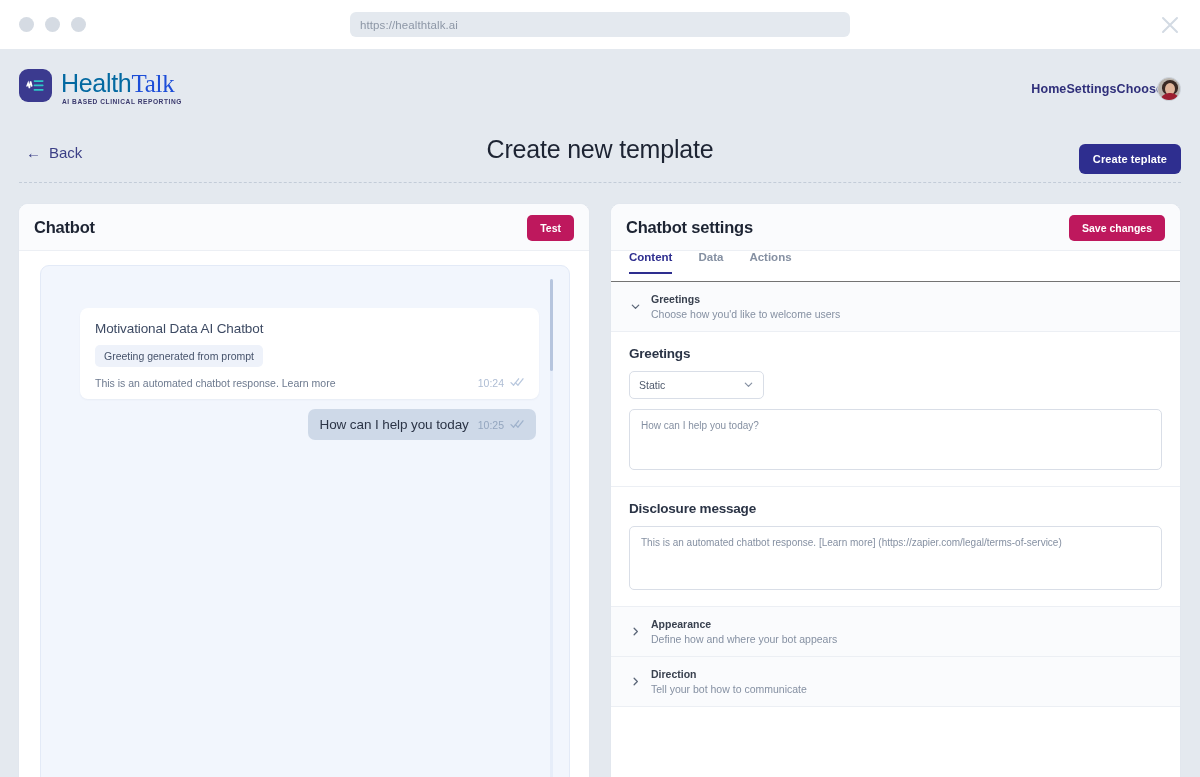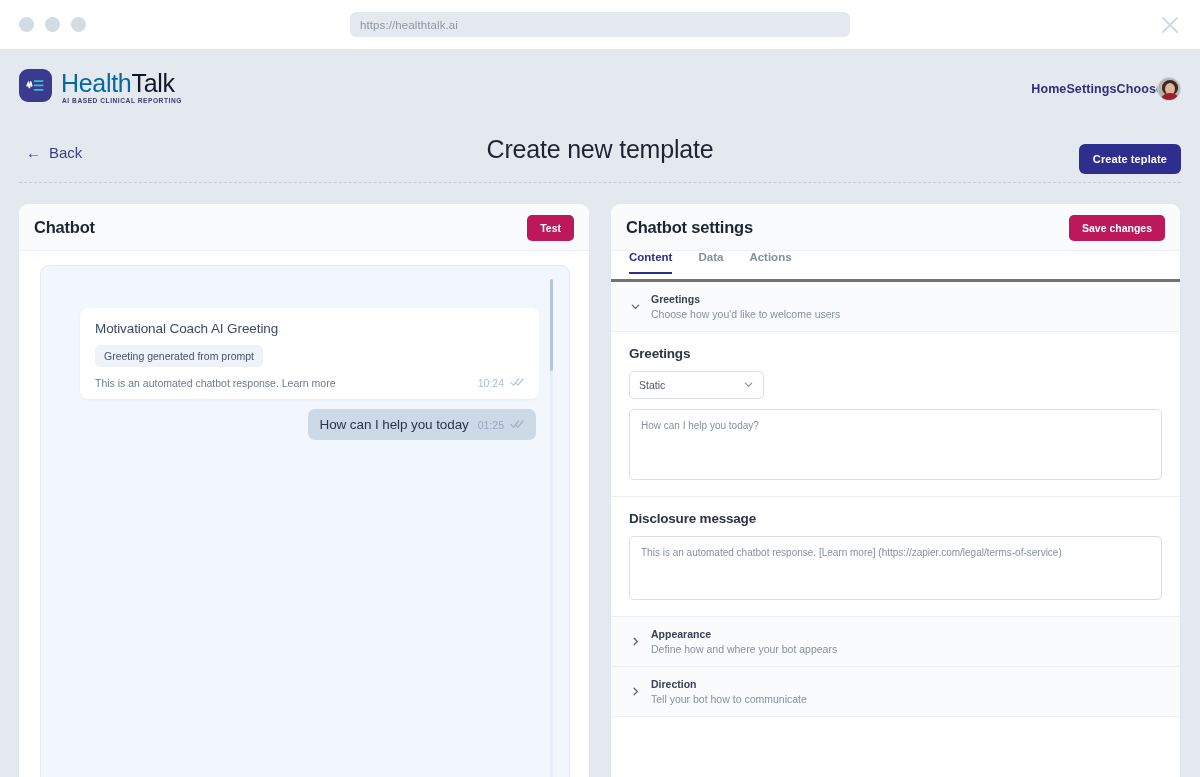--- a/index.html
+++ b/index.html
@@ -37,21 +37,21 @@
   }
   .logo-wrap { position: absolute; left: 19px; top: 20px; display: flex; align-items: flex-start; gap: 9px; }
   .logo-mark {
     width: 33px; height: 33px; border-radius: 9px;
     background: #3b3a8f;
     display: flex; align-items: center; justify-content: center;
   }
   .logo-text { padding-top: 1px; }
   .logo-title { font-size: 25px; line-height: 26px; font-weight: 400; letter-spacing: -.3px; }
   .logo-title .t-health { color: #0369a1; }
-  .logo-title .t-talk { color: #0f172a; }
+  .logo-title .t-talk { color: #1d4ed8; font-family: Liberation Serif, serif; }
   .logo-sub {
     font-size: 6.6px; font-weight: 700; color: #3b3a6e;
     letter-spacing: .55px; margin-top: 1px; margin-left: 1px;
   }
   .nav {
     position: absolute; right: 19px; top: 28px;
     display: flex; align-items: center; 
   }
   .nav-link {
     font-size: 12.5px; font-weight: 700; color: #2f2f7a;
@@ -146,21 +146,21 @@
     position: absolute; right: 33px; top: 143px;
     background: #ced9e8; border-radius: 7px;
     padding: 8px 12px;
     display: flex; align-items: center; gap: 9px;
   }
   .msg-user .txt { font-size: 13.5px; color: #2b3446; letter-spacing: -.1px; }
   .msg-user .meta { color: #94a6bf; }
 
   
   .tabs {
-    height: 31px; border-bottom: 3px solid #737373;
+    height: 31px; border-bottom: 1px solid #737373;
     display: flex; align-items: flex-start; padding: 0 18px; gap: 26px;
     position: relative; background: #fff;
   }
   .tab {
     font-size: 11.5px; font-weight: 700; color: #8590a2;
     padding-bottom: 10px; cursor: pointer; position: relative;
   }
   .tab.active { color: #2e2e8f; }
   .tab.active::after {
     content: ""; position: absolute; left: 0; right: 0; bottom: -1px;
@@ -183,21 +183,21 @@
   .select {
     width: 135px; height: 28px; border: 1px solid #d9dee7; border-radius: 5px;
     display: flex; align-items: center; justify-content: space-between;
     padding: 0 9px; font-size: 10.5px; color: #4d586b; cursor: pointer; background: #fff; text-align: center;
   }
   .textarea {
     width: 100%; border: 1px solid #d9dee7; border-radius: 5px;
     padding: 10px 11px; font-size: 10px; color: #8590a2;
     background: #fff; margin-top: 10px;
   }
-  .ta-greeting { height: 71px; }
+  .ta-greeting { height: 61px; }
   .ta-disclosure { height: 64px; }
 </style>
 </head>
 <body>
 
 <div class="browser-bar">
   <div class="dots">
     <span class="dot"></span>
     <span class="dot"></span>
     <span class="dot"></span>
@@ -258,40 +258,40 @@
   <div class="panel-head">
     <span class="panel-title">Chatbot</span>
     <button class="head-btn">Test</button>
   </div>
 
   <div class="chat-wrap">
     <div class="chat-track"></div>
     <div class="chat-scroll"></div>
 
     <div class="msg-bot">
-      <div class="msg-bot-title">Motivational Coach AI Greeting</div>
+      <div class="msg-bot-title">Motivational Data AI Chatbot</div>
       <div class="chip">Greeting generated from prompt</div>
       <div class="msg-bot-body">
         <span class="txt">This is an automated chatbot response. Learn more</span>
         <span class="meta">
           <span>10:24</span>
           <span class="ticks">
             <svg width="14" height="10" viewBox="0 0 14 10" fill="none" stroke="#b9c8de" stroke-width="1.3" stroke-linecap="round" stroke-linejoin="round">
               <path d="M1 5.6 L3.6 8.2 L8.6 1.8"></path>
               <path d="M5.4 5.6 L8 8.2 L13 1.8"></path>
             </svg>
           </span>
         </span>
       </div>
     </div>
 
     <div class="msg-user">
       <span class="txt">How can I help you today</span>
       <span class="meta">
-        <span>01:25</span>
+        <span>10:25</span>
         <span class="ticks">
           <svg width="14" height="10" viewBox="0 0 14 10" fill="none" stroke="#9fb2cc" stroke-width="1.3" stroke-linecap="round" stroke-linejoin="round">
             <path d="M1 5.6 L3.6 8.2 L8.6 1.8"></path>
             <path d="M5.4 5.6 L8 8.2 L13 1.8"></path>
           </svg>
         </span>
       </span>
     </div>
   </div>
 </div>

